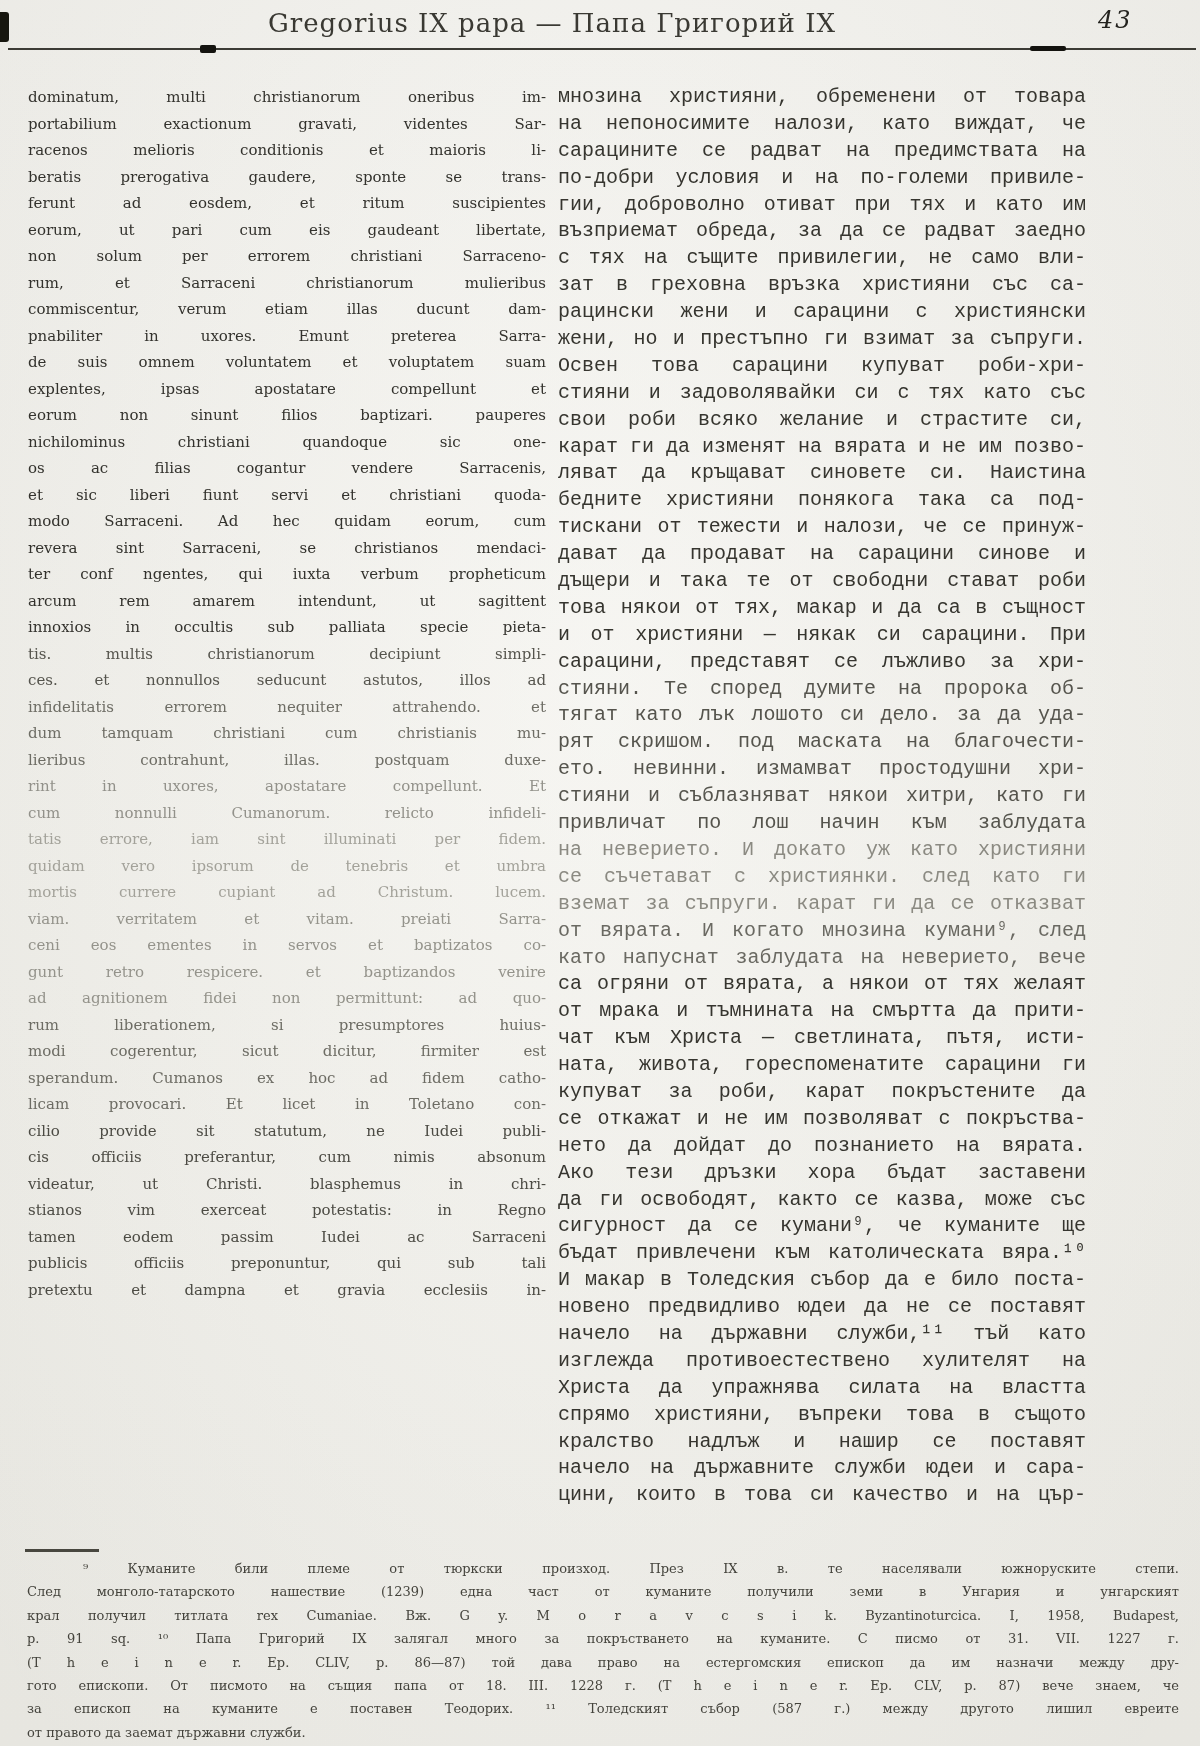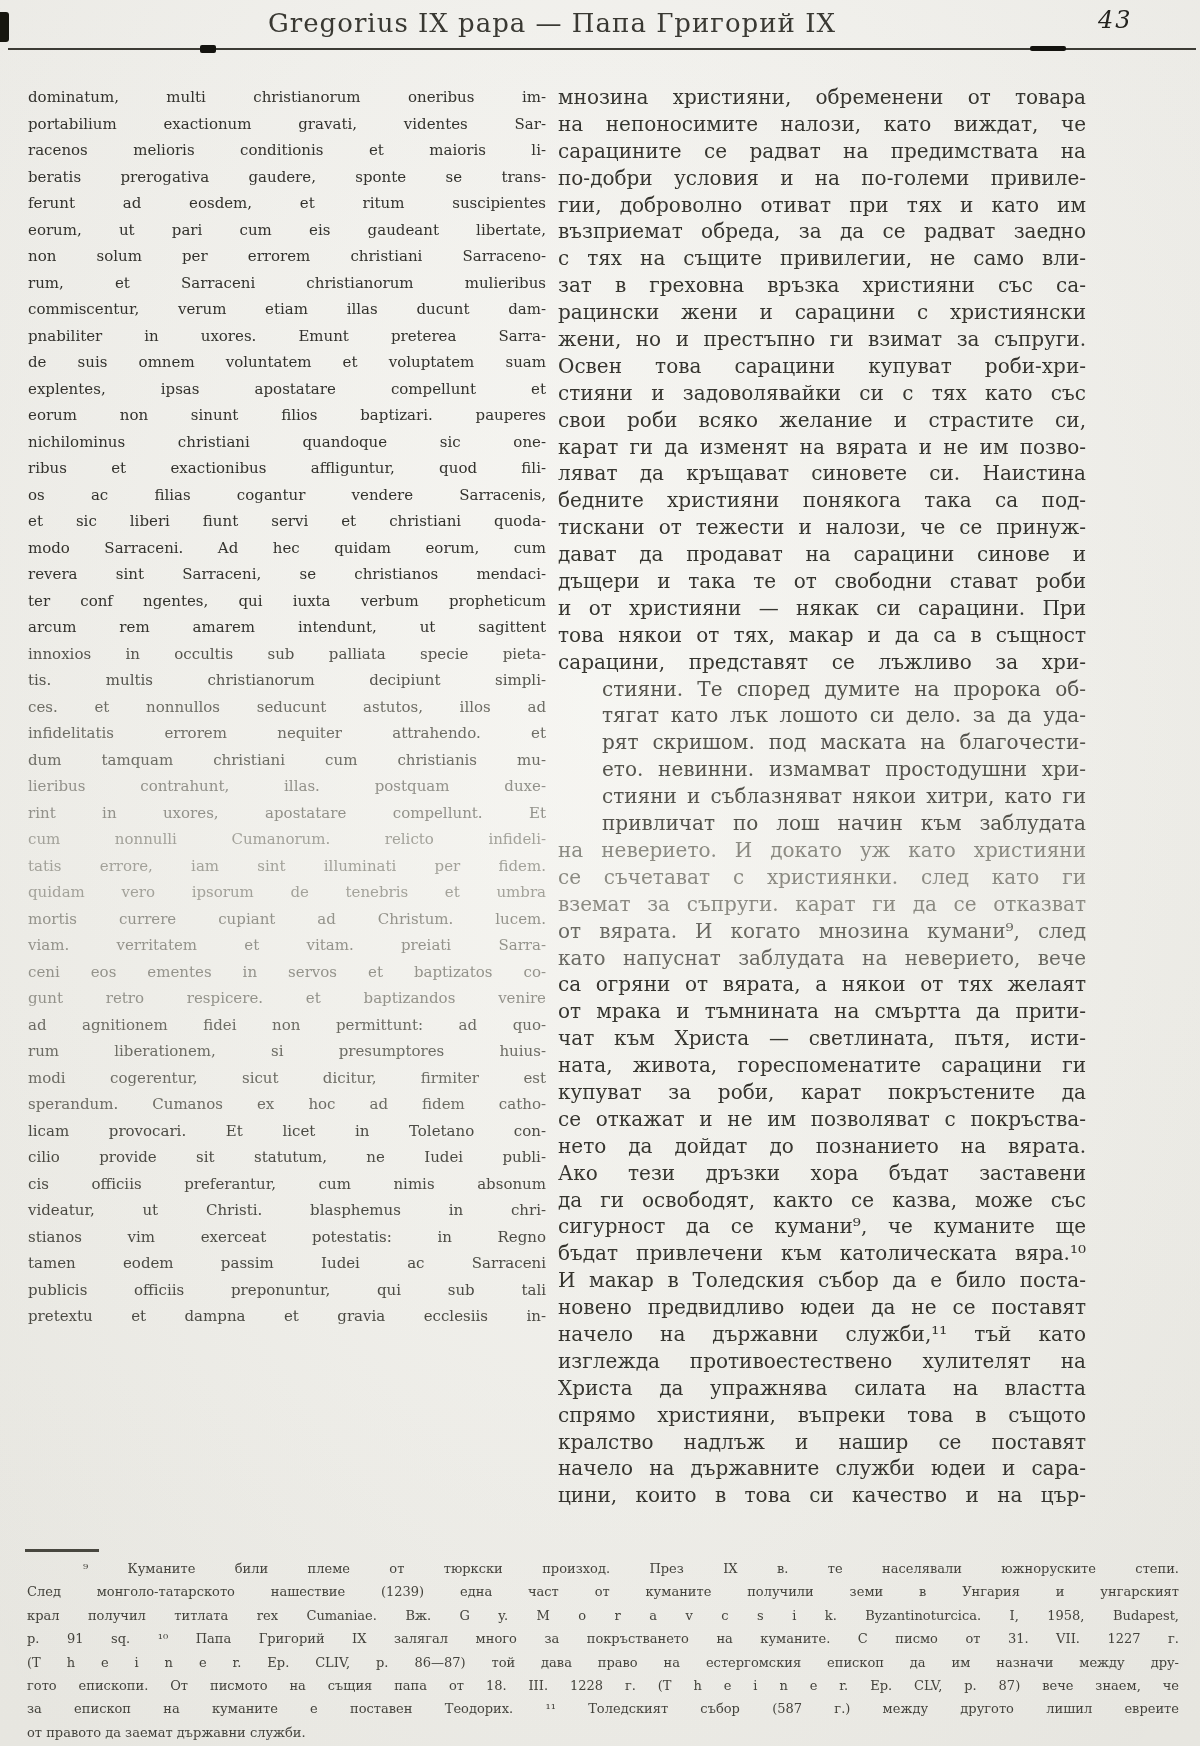--- a/index.html
+++ b/index.html
@@ -33,34 +33,34 @@
     position:absolute;top:12px;left:0;width:9px;height:30px;background:#17160f;border-radius:0 3px 3px 0;
   }
   
   .col{position:absolute;top:84px;}
   .col .line{
     text-align:justify;text-align-last:justify;
     white-space:nowrap;
   }
   .col-left{left:28px;width:518px;font-size:15px;}
   .col-left .line{line-height:26.5px;height:26.5px;}
-  .col-right{left:558px;width:528px;font-size:20px;}
+  .col-right{left:558px;width:528px;font-size:20px;font-family:Liberation Mono, monospace;}
   .col-right .line{line-height:26.9px;height:26.9px;}
   
   .col-left .line{color:#33322d;}
   .col-left .line:nth-child(n+22):nth-child(-n+23){color:#55544d;}
   .col-left .line:nth-child(n+24):nth-child(-n+26){color:#6e6d65;filter:blur(.2px);}
   .col-left .line:nth-child(n+27):nth-child(-n+28){color:#92918a;filter:blur(.5px);}
   .col-left .line:nth-child(n+29):nth-child(-n+31){color:#a3a29a;filter:blur(.7px);}
   .col-left .line:nth-child(n+32):nth-child(-n+35){color:#94938b;filter:blur(.55px);}
   .col-left .line:nth-child(n+36):nth-child(-n+39){color:#6d6c64;filter:blur(.25px);}
   .col-left .line:nth-child(n+40):nth-child(-n+48){color:#4c4b44;}
   
   .col-right .line{color:#36352f;}
-  .col-right .line:nth-child(n+23):nth-child(-n+28){color:#55544d;margin-left:44px;}
+  .col-right .line:nth-child(n+23):nth-child(-n+28){color:#55544d;}
   .col-right .line:nth-child(n+29):nth-child(-n+31){color:#8b8a82;filter:blur(.45px);}
   .col-right .line:nth-child(n+32):nth-child(-n+33){color:#6a6962;filter:blur(.2px);}
   
   .footnote-rule{
     position:absolute;top:1549px;left:25px;width:74px;height:3px;
     background:#48473f;
   }
   .footnotes{
     position:absolute;top:1557px;left:27px;width:1152px;
     font-size:13px;color:#44433c;
@@ -92,21 +92,20 @@
       <div class="line">ferunt ad eosdem, et ritum suscipientes</div>
       <div class="line">eorum, ut pari cum eis gaudeant libertate,</div>
       <div class="line">non solum per errorem christiani Sarraceno-</div>
       <div class="line">rum, et Sarraceni christianorum mulieribus</div>
       <div class="line">commiscentur, verum etiam illas ducunt dam-</div>
       <div class="line">pnabiliter in uxores. Emunt preterea Sarra-</div>
       <div class="line">de suis omnem voluntatem et voluptatem suam</div>
       <div class="line">explentes, ipsas apostatare compellunt et</div>
       <div class="line">eorum non sinunt filios baptizari. pauperes</div>
       <div class="line">nichilominus christiani quandoque sic one-</div>
-      <div class="line">ribus et exactionibus affliguntur, quod fili-</div>
       <div class="line">os ac filias cogantur vendere Sarracenis,</div>
       <div class="line">et sic liberi fiunt servi et christiani quoda-</div>
       <div class="line">modo Sarraceni. Ad hec quidam eorum, cum</div>
       <div class="line">revera sint Sarraceni, se christianos mendaci-</div>
       <div class="line">ter conf ngentes, qui iuxta verbum propheticum</div>
       <div class="line">arcum rem amarem intendunt, ut sagittent</div>
       <div class="line">innoxios in occultis sub palliata specie pieta-</div>
       <div class="line">tis. multis christianorum decipiunt simpli-</div>
       <div class="line">ces. et nonnullos seducunt astutos, illos ad</div>
       <div class="line">infidelitatis errorem nequiter attrahendo. et</div>
@@ -146,22 +145,22 @@
       <div class="line">жени, но и престъпно ги взимат за съпруги.</div>
       <div class="line">Освен това сарацини купуват роби-хри-</div>
       <div class="line">стияни и задоволявайки си с тях като със</div>
       <div class="line">свои роби всяко желание и страстите си,</div>
       <div class="line">карат ги да изменят на вярата и не им позво-</div>
       <div class="line">ляват да кръщават синовете си. Наистина</div>
       <div class="line">бедните християни понякога така са под-</div>
       <div class="line">тискани от тежести и налози, че се принуж-</div>
       <div class="line">дават да продават на сарацини синове и</div>
       <div class="line">дъщери и така те от свободни стават роби</div>
+      <div class="line">това някои от тях, макар и да са в същност</div>
       <div class="line">и от християни — някак си сарацини. При</div>
-      <div class="line">това някои от тях, макар и да са в същност</div>
       <div class="line">сарацини, представят се лъжливо за хри-</div>
       <div class="line">стияни. Те според думите на пророка об-</div>
       <div class="line">тягат като лък лошото си дело. за да уда-</div>
       <div class="line">рят скришом. под маската на благочести-</div>
       <div class="line">ето. невинни. измамват простодушни хри-</div>
       <div class="line">стияни и съблазняват някои хитри, като ги</div>
       <div class="line">привличат по лош начин към заблудата</div>
       <div class="line">на неверието. И докато уж като християни</div>
       <div class="line">се съчетават с християнки. след като ги</div>
       <div class="line">вземат за съпруги. карат ги да се отказват</div>

